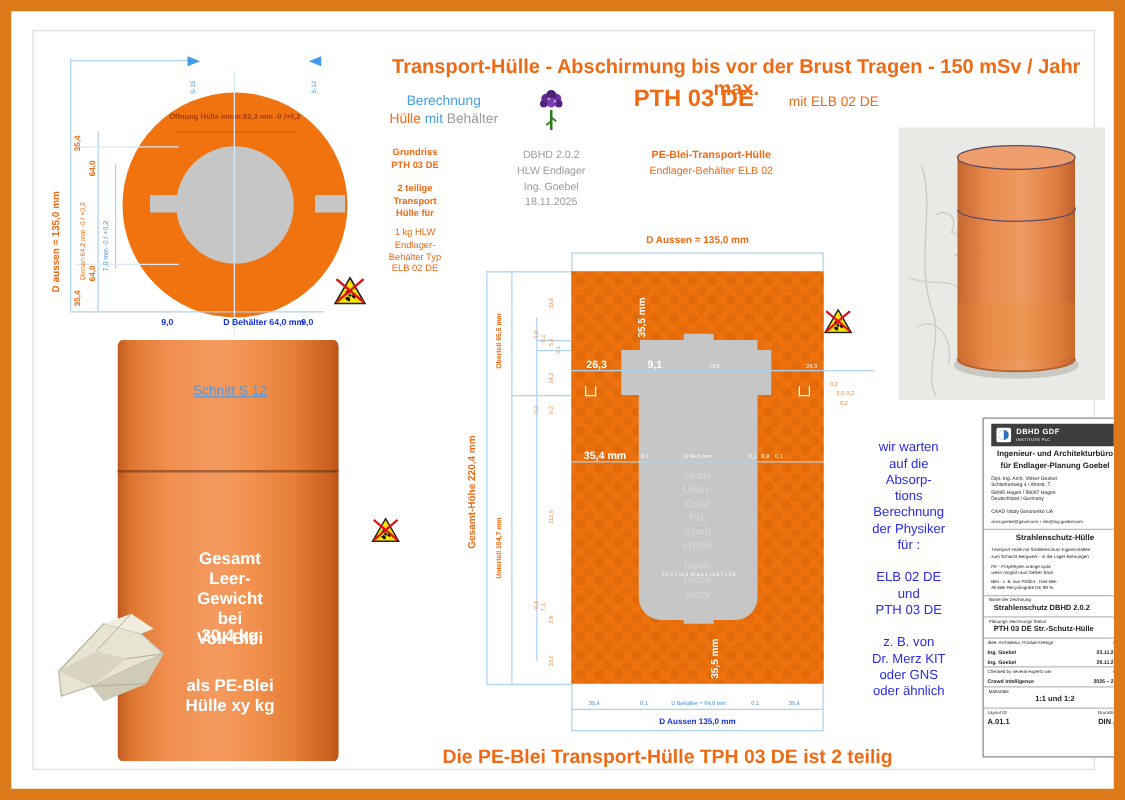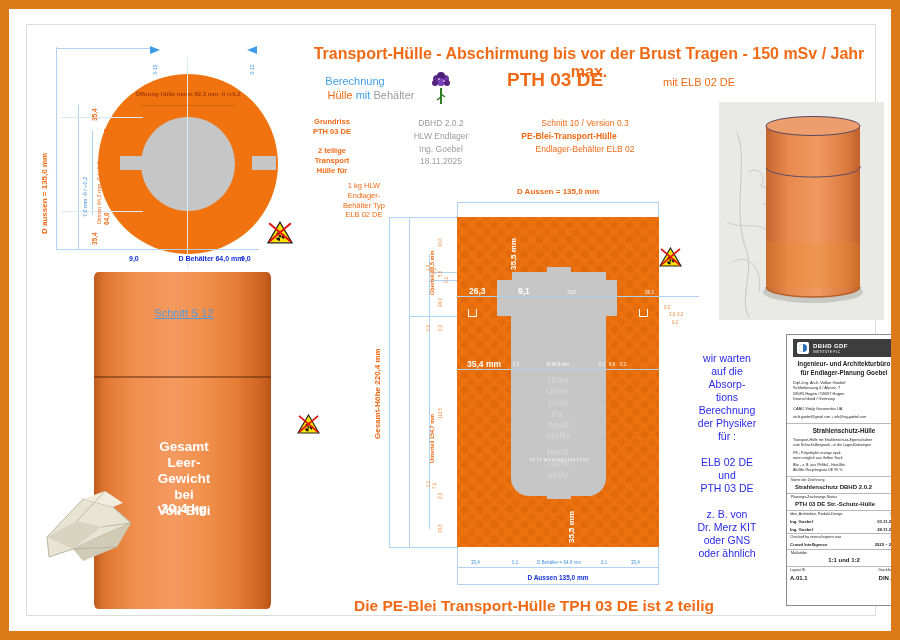--- a/index.html
+++ b/index.html
@@ -4,21 +4,21 @@
 <style>
   html,body{margin:0;padding:0;background:#fff;font-family:"Liberation Sans",sans-serif;}
   .page{position:relative;width:900px;height:640px;box-sizing:border-box;background:#fff;
         border:9px solid #DC7A1A;overflow:hidden;}
   .abs{position:absolute;}
   .pre{white-space:pre-line;}
   .rot{writing-mode:vertical-rl;transform:rotate(180deg);}
   .sheet{border:1px solid #DCDCDC;}
   .dimline{background:#AFD2F0;}
   .dimline-faint{background:#D9E9F8;}
-  .ora{color:#F06A15;margin-left:32px;}
+  .ora{color:#F06A15;}
   .orab{color:#F06A15;font-weight:bold;}
   .tick{font-size:4.5px;color:#F08A3C;}
   .wdim{color:#fff;font-weight:bold;}
   .wtiny{color:#fff;font-size:4.5px;}
   .bluedim{color:#1330D8;font-weight:bold;}
   .lightblue{color:#44A0E8;}
   .graytxt{color:#9C9C9C;}
   .cyl{background:linear-gradient(90deg,#BF5A1E 0%,#DE7630 6%,#F08E4E 22%,#F49A60 45%,#F2924F 60%,#E67E36 80%,#C9601F 96%,#B85418 100%),
        repeating-linear-gradient(90deg,rgba(255,255,255,.05) 0 14px,rgba(0,0,0,.04) 14px 28px);}
   .hatch{background-color:#ED720E;
@@ -71,21 +71,20 @@
   </div>
 
   <div class="abs graytxt pre center" style="left:392px;top:108px;width:80px;font-size:8.5px;line-height:1.5;">DBHD 2.0.2
 HLW Endlager
 Ing. Goebel
 18.11.2025</div>
 
   <div class="abs orab" style="left:498px;top:60px;font-size:19px;">PTH 03 DE</div>
   <div class="abs ora" style="left:622px;top:67px;font-size:11px;">mit ELB 02 DE</div>
   <div class="abs center" style="left:470px;top:108px;width:180px;font-size:8.5px;line-height:1.5;">
-    <div class="ora">Schnitt 10 / Version 0.3</div>
     <div class="orab">PE-Blei-Transport-Hülle</div>
     <div class="ora">Endlager-Behälter ELB 02</div>
   </div>
 
   <div class="abs" style="left:89px;top:65px;width:180px;height:180px;border-radius:50%;background:#F0730F;"></div>
   <div class="abs" style="left:111px;top:147px;width:24px;height:14px;background:#C6C6C6;"></div>
   <div class="abs" style="left:243px;top:147px;width:24px;height:14px;background:#C6C6C6;"></div>
   <div class="abs" style="left:132px;top:108px;width:94px;height:94px;border-radius:50%;background:#C6C6C6;"></div>
   <div class="abs" style="left:118px;top:82px;width:122px;font-size:6px;font-weight:bold;color:#A63C00;text-align:center;">Öffnung Hülle innen 82,3 mm -0 /+0,2</div>
   <div class="abs" style="left:131px;top:96px;width:96px;height:1px;background:rgba(170,80,0,.45);"></div>
@@ -133,20 +132,22 @@
 
   <div class="abs cyl" style="left:85px;top:263px;width:177px;height:337px;border-radius:4px/6px;"></div>
   <div class="abs" style="left:85px;top:367px;width:177px;height:1.5px;background:rgba(90,40,10,.5);"></div>
   <div class="abs" style="left:120px;top:298px;width:110px;font-size:11px;color:#5599DD;text-align:center;text-decoration:underline;">Schnitt S 12</div>
   <div class="abs pre center" style="left:100px;top:398px;width:150px;font-size:13.5px;font-weight:bold;color:#fff;line-height:1.18;margin-top:32px;">Gesamt
 Leer-
 Gewicht
 bei
 Voll-Blei</div>
   <div class="abs center" style="left:100px;top:492px;width:150px;font-size:13.5px;font-weight:bold;color:#fff;">30,4 kg</div>
+  <div class="abs pre center" style="left:100px;top:532px;width:150px;font-size:13.5px;font-weight:bold;color:#fff;line-height:1.18;">als PE-Blei
+Hülle xy kg</div>
 
   <div class="abs" style="left:34px;top:468px;">
     <svg width="108" height="92" viewBox="0 0 108 92">
       <polygon points="4,60 40,22 70,30 88,46 60,58 30,72 6,80" fill="#E8E4D2" stroke="#B9B5A2" stroke-width="1"></polygon>
       <polygon points="4,60 34,44 58,50 30,72" fill="#D8D4C0"></polygon>
       <polygon points="40,22 62,14 80,26 70,30" fill="#F0EDDE"></polygon>
       <polygon points="30,72 60,58 88,46 74,70 40,84" fill="#CFCBB6"></polygon>
       <path d="M34,44 L62,14 M58,50 L88,46 M30,72 L74,70" stroke="#B0AC98" stroke-width=".8" fill="none"></path>
     </svg>
   </div>

